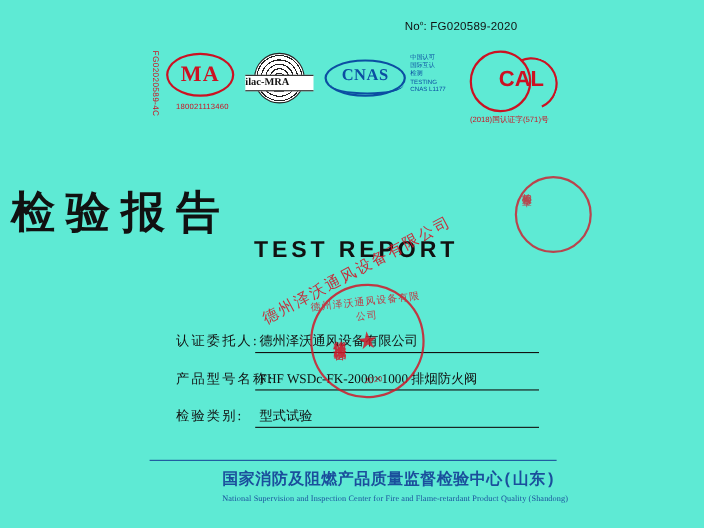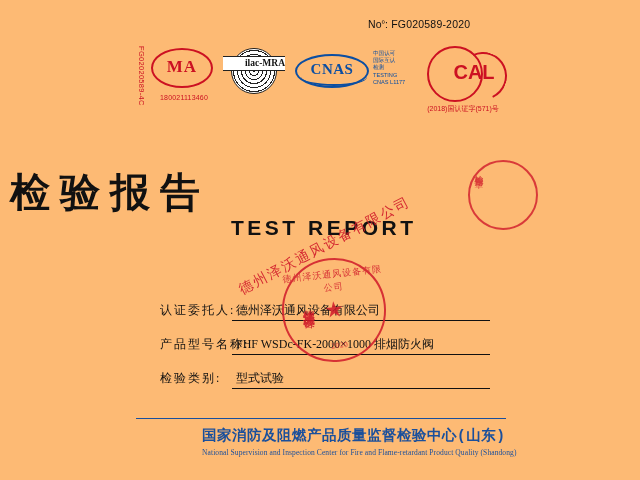--- a/index.html
+++ b/index.html
@@ -13,21 +13,21 @@
     overflow: hidden;
     font-family: "Liberation Sans", sans-serif;
     color: #111;
     position: relative;
   }
   .page {
     position: absolute;
     left: 0; top: 0;
     width: 640px;
     height: 480px;
-    background: #fdba74;
+    background: #5eead4;
   }
 
   
   .report-no {
     position: absolute;
     left: 368px;
     top: 18px;
     font-size: 10.5px;
     color: #111;
     letter-spacing: .2px;
@@ -86,21 +86,21 @@
     box-sizing: border-box;
   }
   .ma-text {
     position: absolute;
     left: 0;
     top: 9px;
     width: 62px;
     text-align: center;
     color: #cc1122;
     font-weight: bold;
-    font-size: 17px;
+    font-size: 20px;
     font-family: "Liberation Serif", serif;
     letter-spacing: 1px;
   }
   .ma-code {
     position: absolute;
     left: -2px;
     top: 46px;
     width: 70px;
     text-align: center;
     color: #cc1122;
@@ -123,27 +123,27 @@
     border-radius: 50%;
     border: 1.5px solid #222;
     box-sizing: border-box;
     overflow: hidden;
     background:
       repeating-radial-gradient(circle at 50% 50%, #222 0 1px, #fff 1px 4px);
   }
   .ilac-band {
     position: absolute;
     left: 0;
-    top: 8px;
+    top: 20px;
     width: 62px;
     height: 13px;
     background: #fff;
     border-top: 1px solid #222;
     border-bottom: 1px solid #222;
-    text-align: right;
+    text-align: left;
     font-size: 9.5px;
     font-weight: bold;
     font-family: "Liberation Serif", serif;
     line-height: 12px;
     color: #111;
   }
 
   
   .cnas {
     position: absolute;

